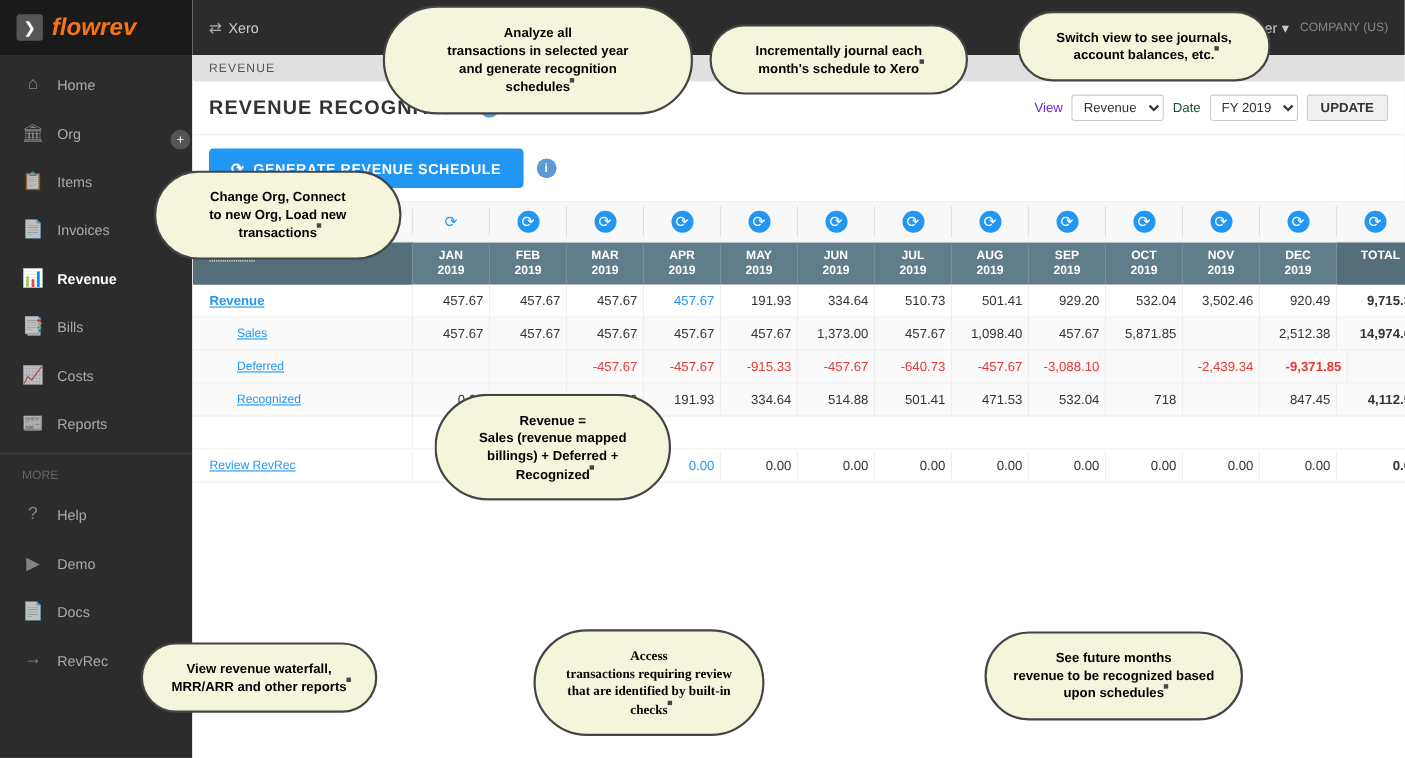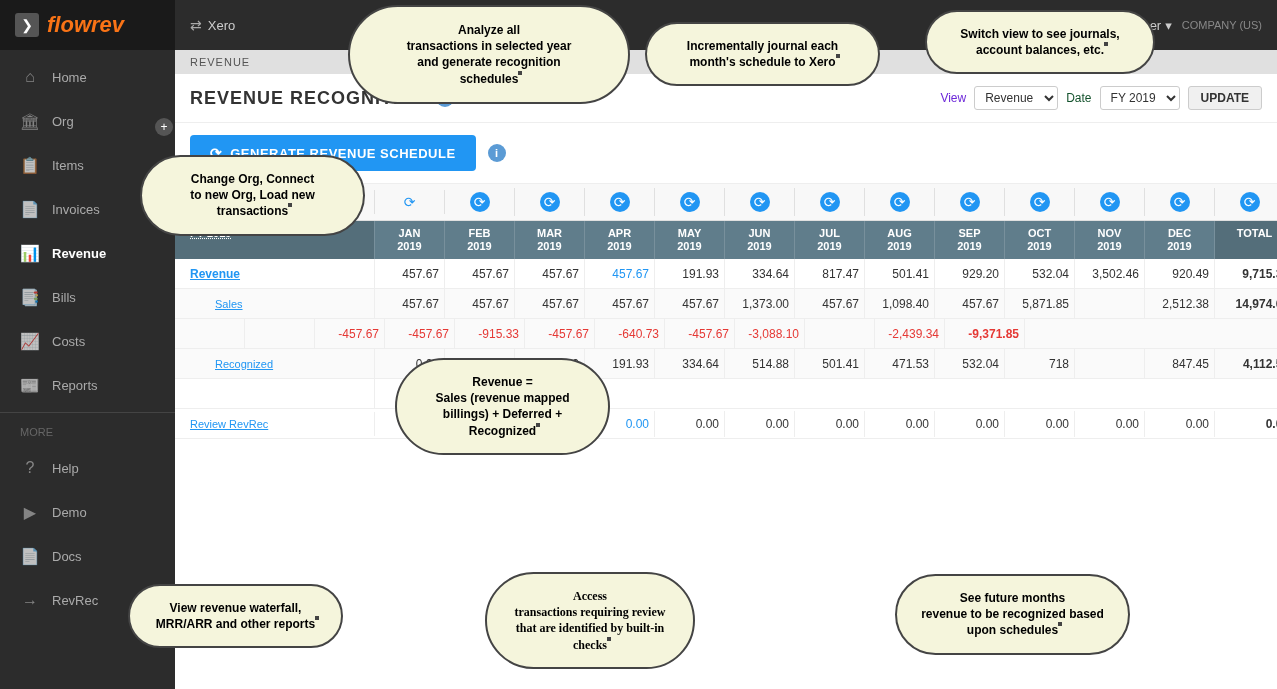--- a/index.html
+++ b/index.html
@@ -341,21 +341,21 @@
       <div class="table-data-row">
         <div class="td-cell first row-label">
             <a>Revenue</a>
           </div>
         <div class="td-cell">457.67</div>
         <div class="td-cell">457.67</div>
         <div class="td-cell">457.67</div>
         <div class="td-cell blue">457.67</div>
         <div class="td-cell">191.93</div>
         <div class="td-cell">334.64</div>
-        <div class="td-cell">817.47</div>
+        <div class="td-cell">510.73</div>
         <div class="td-cell">501.41</div>
         <div class="td-cell">929.20</div>
         <div class="td-cell">532.04</div>
         <div class="td-cell">3,502.46</div>
         <div class="td-cell">920.49</div>
         <div class="td-cell last">9,715.39</div>
       </div>
 
       <div class="table-data-row sub-row">
         <div class="td-cell first sub-label" style="padding-left:40px;">
@@ -370,20 +370,23 @@
         <div class="td-cell">457.67</div>
         <div class="td-cell">1,098.40</div>
         <div class="td-cell">457.67</div>
         <div class="td-cell">5,871.85</div>
         <div class="td-cell"></div>
         <div class="td-cell">2,512.38</div>
         <div class="td-cell last">14,974.66</div>
       </div>
 
       <div class="table-data-row sub-row">
+        <div class="td-cell first sub-label" style="padding-left:40px;">
+            <a>Deferred</a>
+          </div>
         <div class="td-cell"></div>
         <div class="td-cell"></div>
         <div class="td-cell negative">-457.67</div>
         <div class="td-cell negative">-457.67</div>
         <div class="td-cell negative">-915.33</div>
         <div class="td-cell negative">-457.67</div>
         <div class="td-cell negative">-640.73</div>
         <div class="td-cell negative">-457.67</div>
         <div class="td-cell negative">-3,088.10</div>
         <div class="td-cell negative"></div>

